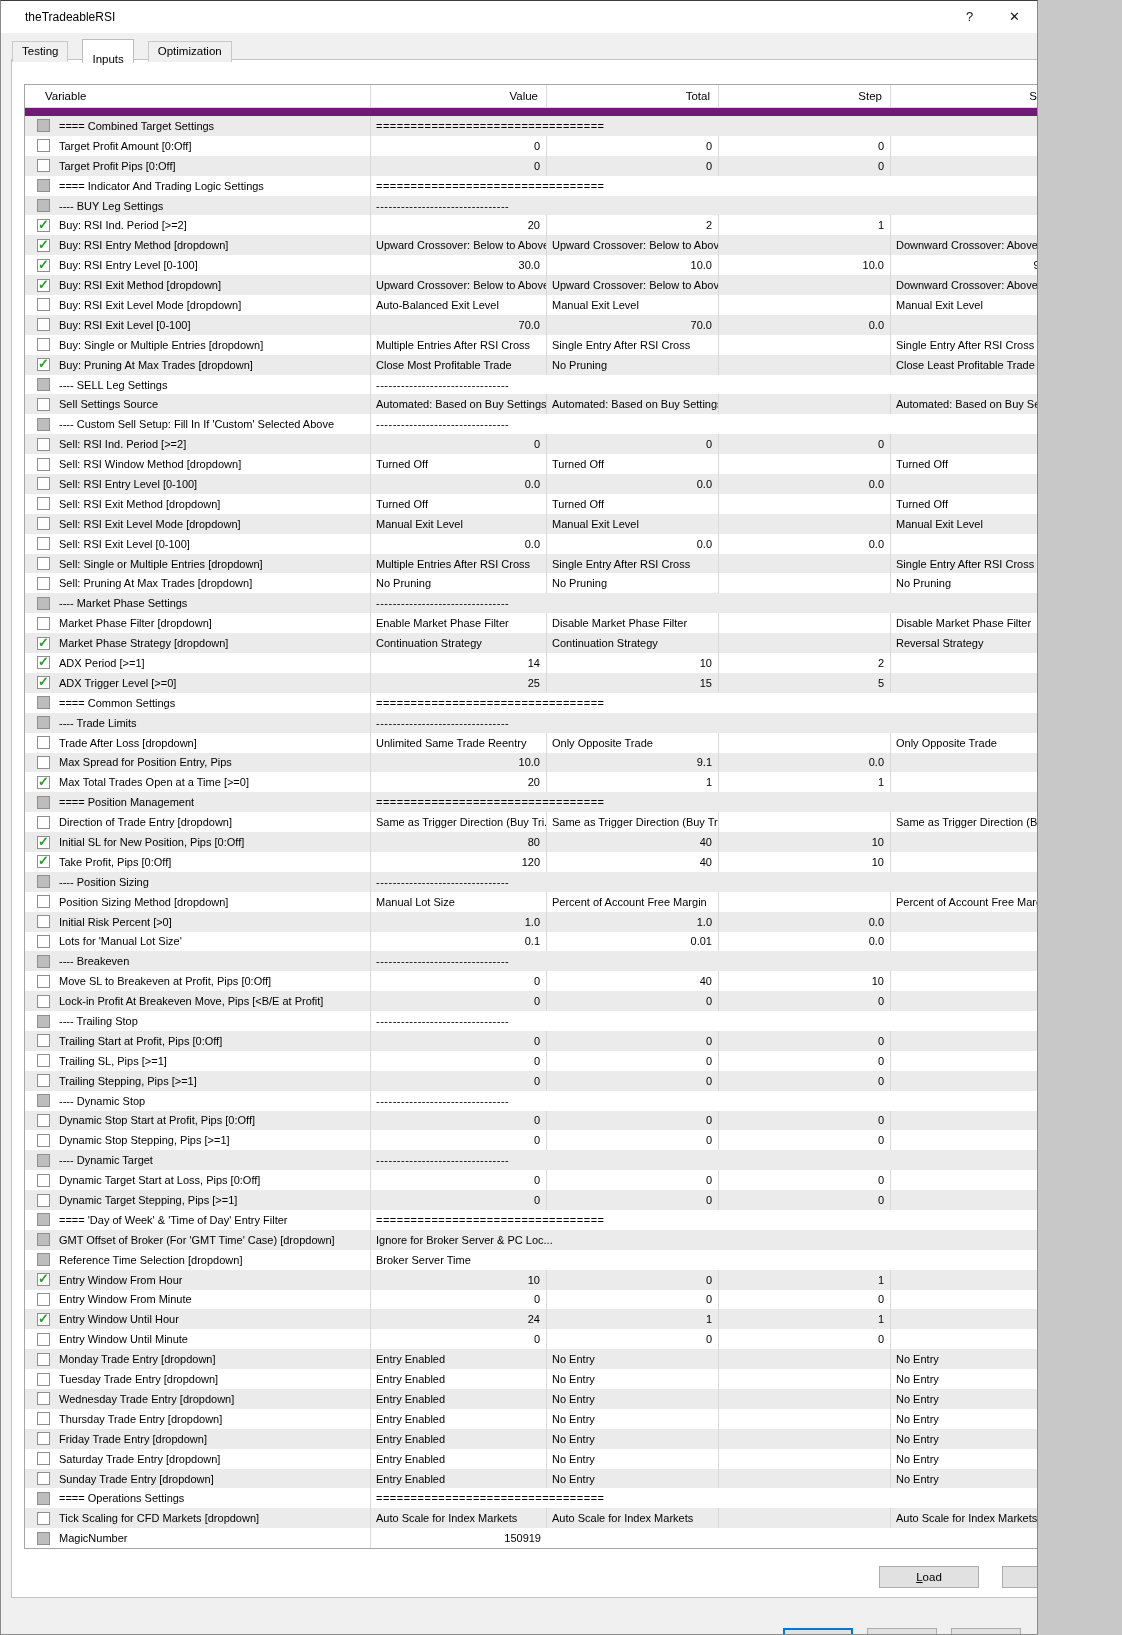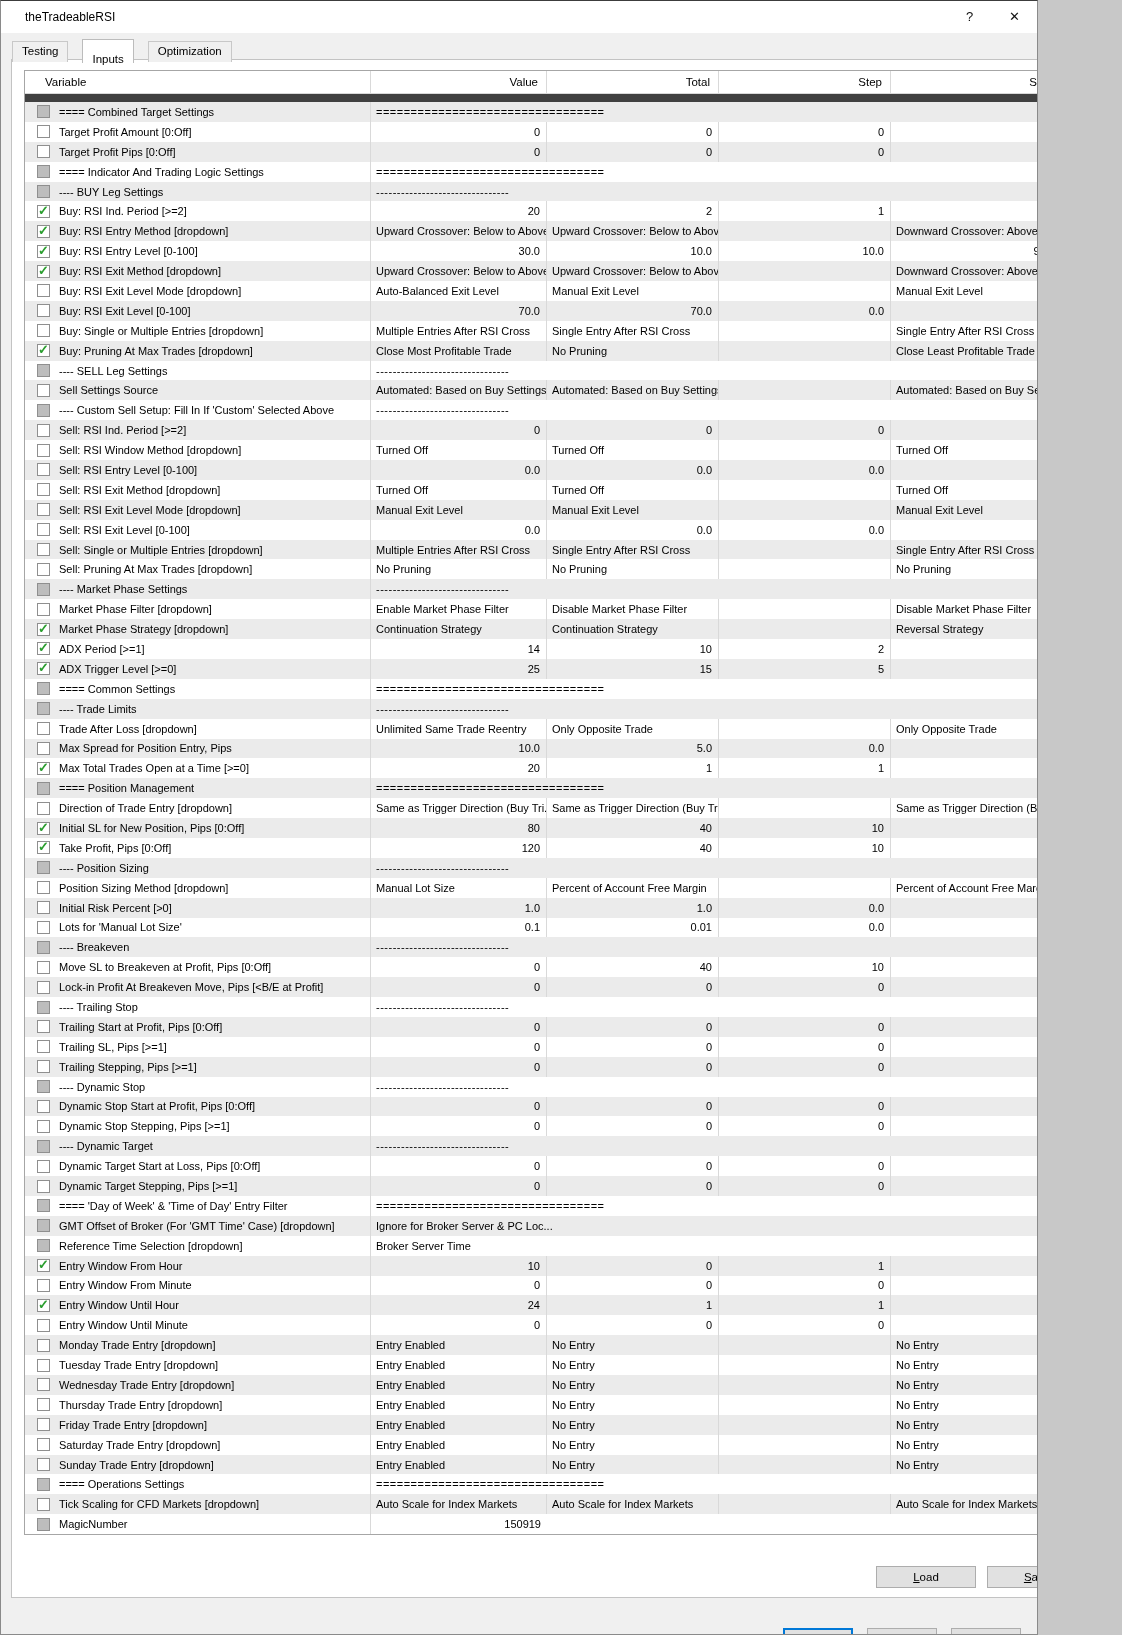--- a/index.html
+++ b/index.html
@@ -13,21 +13,21 @@
   .title{margin-left:24px;font-size:12px;}
   .tb-spacer{flex:1;}
   .tb-btn{width:45px;height:32px;line-height:32px;text-align:center;font-size:13px;color:#111;cursor:default;}
   
   .tabs{position:absolute;top:37px;left:11px;display:flex;align-items:flex-end;z-index:3;}
   .tab{background:#f0f0f0;border:1px solid #c8c8c8;border-bottom:none;padding:3px 9px 3px 9px;height:21px;box-sizing:border-box;margin-right:14px;}
   .tab.active{background:#ffffff;height:24px;padding-top:13px;position:relative;top:1px;border-color:#bcbcbc;}
   
   .tabpage{position:absolute;top:58px;left:10px;width:1102px;height:1539px;background:#ffffff;border:1px solid #c3c3c3;box-sizing:border-box;}
   
-  .table{position:absolute;left:12px;top:10px;width:1038px;border:1px solid #a6a6a6;background:#404040;box-sizing:border-box;}
+  .table{position:absolute;left:12px;top:24px;width:1038px;border:1px solid #a6a6a6;background:#701a75;box-sizing:border-box;}
   .thead{display:grid;grid-template-columns:346px 176px 172px 172px 1fr;height:22px;background:#fff;border-bottom:1px solid #d9d9d9;}
   .th{display:flex;align-items:center;justify-content:flex-end;padding-right:8px;border-right:1px solid #d9d9d9;overflow:hidden;white-space:nowrap;}
   .th:first-child{justify-content:flex-start;padding-left:20px;}
   .th:last-child{border-right:none;}
   .tbody{font-size:11px;margin-top:8px;}
   .row{display:grid;grid-template-columns:346px 176px 172px 172px 1fr;height:19.9px;box-sizing:border-box;background:#fff;}
   .row:nth-child(odd){background:var(--rowalt,#ebebeb);}
   .vcell{display:flex;align-items:center;gap:9px;padding-left:12px;border-right:1px solid #d9d9d9;overflow:hidden;white-space:nowrap;}
   .cell{display:flex;align-items:center;padding:0 5px;border-right:1px solid #d9d9d9;overflow:hidden;white-space:nowrap;}
   .cell.num{justify-content:flex-end;padding-right:6px;}
@@ -36,21 +36,21 @@
   .numbox{width:165px;text-align:right;}
   .sep{letter-spacing:0.5px;}
   .cb{width:13px;height:13px;box-sizing:border-box;border:1px solid #8f8f8f;background:#fff;flex:none;position:relative;}
   .cb.gray{background:#bdbdbd;}
   .cb.on::after{content:"\2713";position:absolute;left:0px;top:-3px;font-size:13px;font-weight:bold;color:var(--check,#2b9e2f);}
   .swatch{width:13px;height:13px;background:var(--swatch,#808080);border:1px solid #6e6e6e;box-sizing:border-box;margin-right:6px;flex:none;}
   
   .btn{display:flex;align-items:center;justify-content:center;height:22px;background:#e1e1e1;border:1px solid #adadad;box-sizing:border-box;font-family:inherit;font-size:11.5px;cursor:default;}
   .bl{display:block;}
   .btn.mn .bl::first-letter{text-decoration:underline;}
-  .loadsave{position:absolute;top:1506px;right:25px;display:flex;gap:11px;}
+  .loadsave{position:absolute;top:1506px;right:10px;display:flex;gap:23px;}
   .loadsave .btn{width:100px;}
   .footer{position:absolute;top:1603px;right:16px;display:flex;gap:14px;margin-top:24px;}
   .footer .btn{width:70px;}
   .btn.default{border:1px solid var(--focus,#0078d7);box-shadow:inset 0 0 0 1px var(--focus,#0078d7);}
 </style>
 </head>
 <body>
 
 <div class="window">
   <div class="titlebar">
@@ -371,21 +371,21 @@
             <div class="cell">Only Opposite Trade</div>
             <div class="cell"></div>
             <div class="cell stop">Only Opposite Trade</div>
           </div>
           <div class="row">
             <div class="vcell">
               <div class="cb off"></div>
               <div class="lbl">Max Spread for Position Entry, Pips</div>
             </div>
             <div class="cell num">10.0</div>
-            <div class="cell num">5.0</div>
+            <div class="cell num">9.1</div>
             <div class="cell num">0.0</div>
             <div class="cell stop num">0.0</div>
           </div>
           <div class="row">
             <div class="vcell">
               <div class="cb on"></div>
               <div class="lbl">Max Total Trades Open at a Time [&gt;=0]</div>
             </div>
             <div class="cell num">20</div>
             <div class="cell num">1</div>

